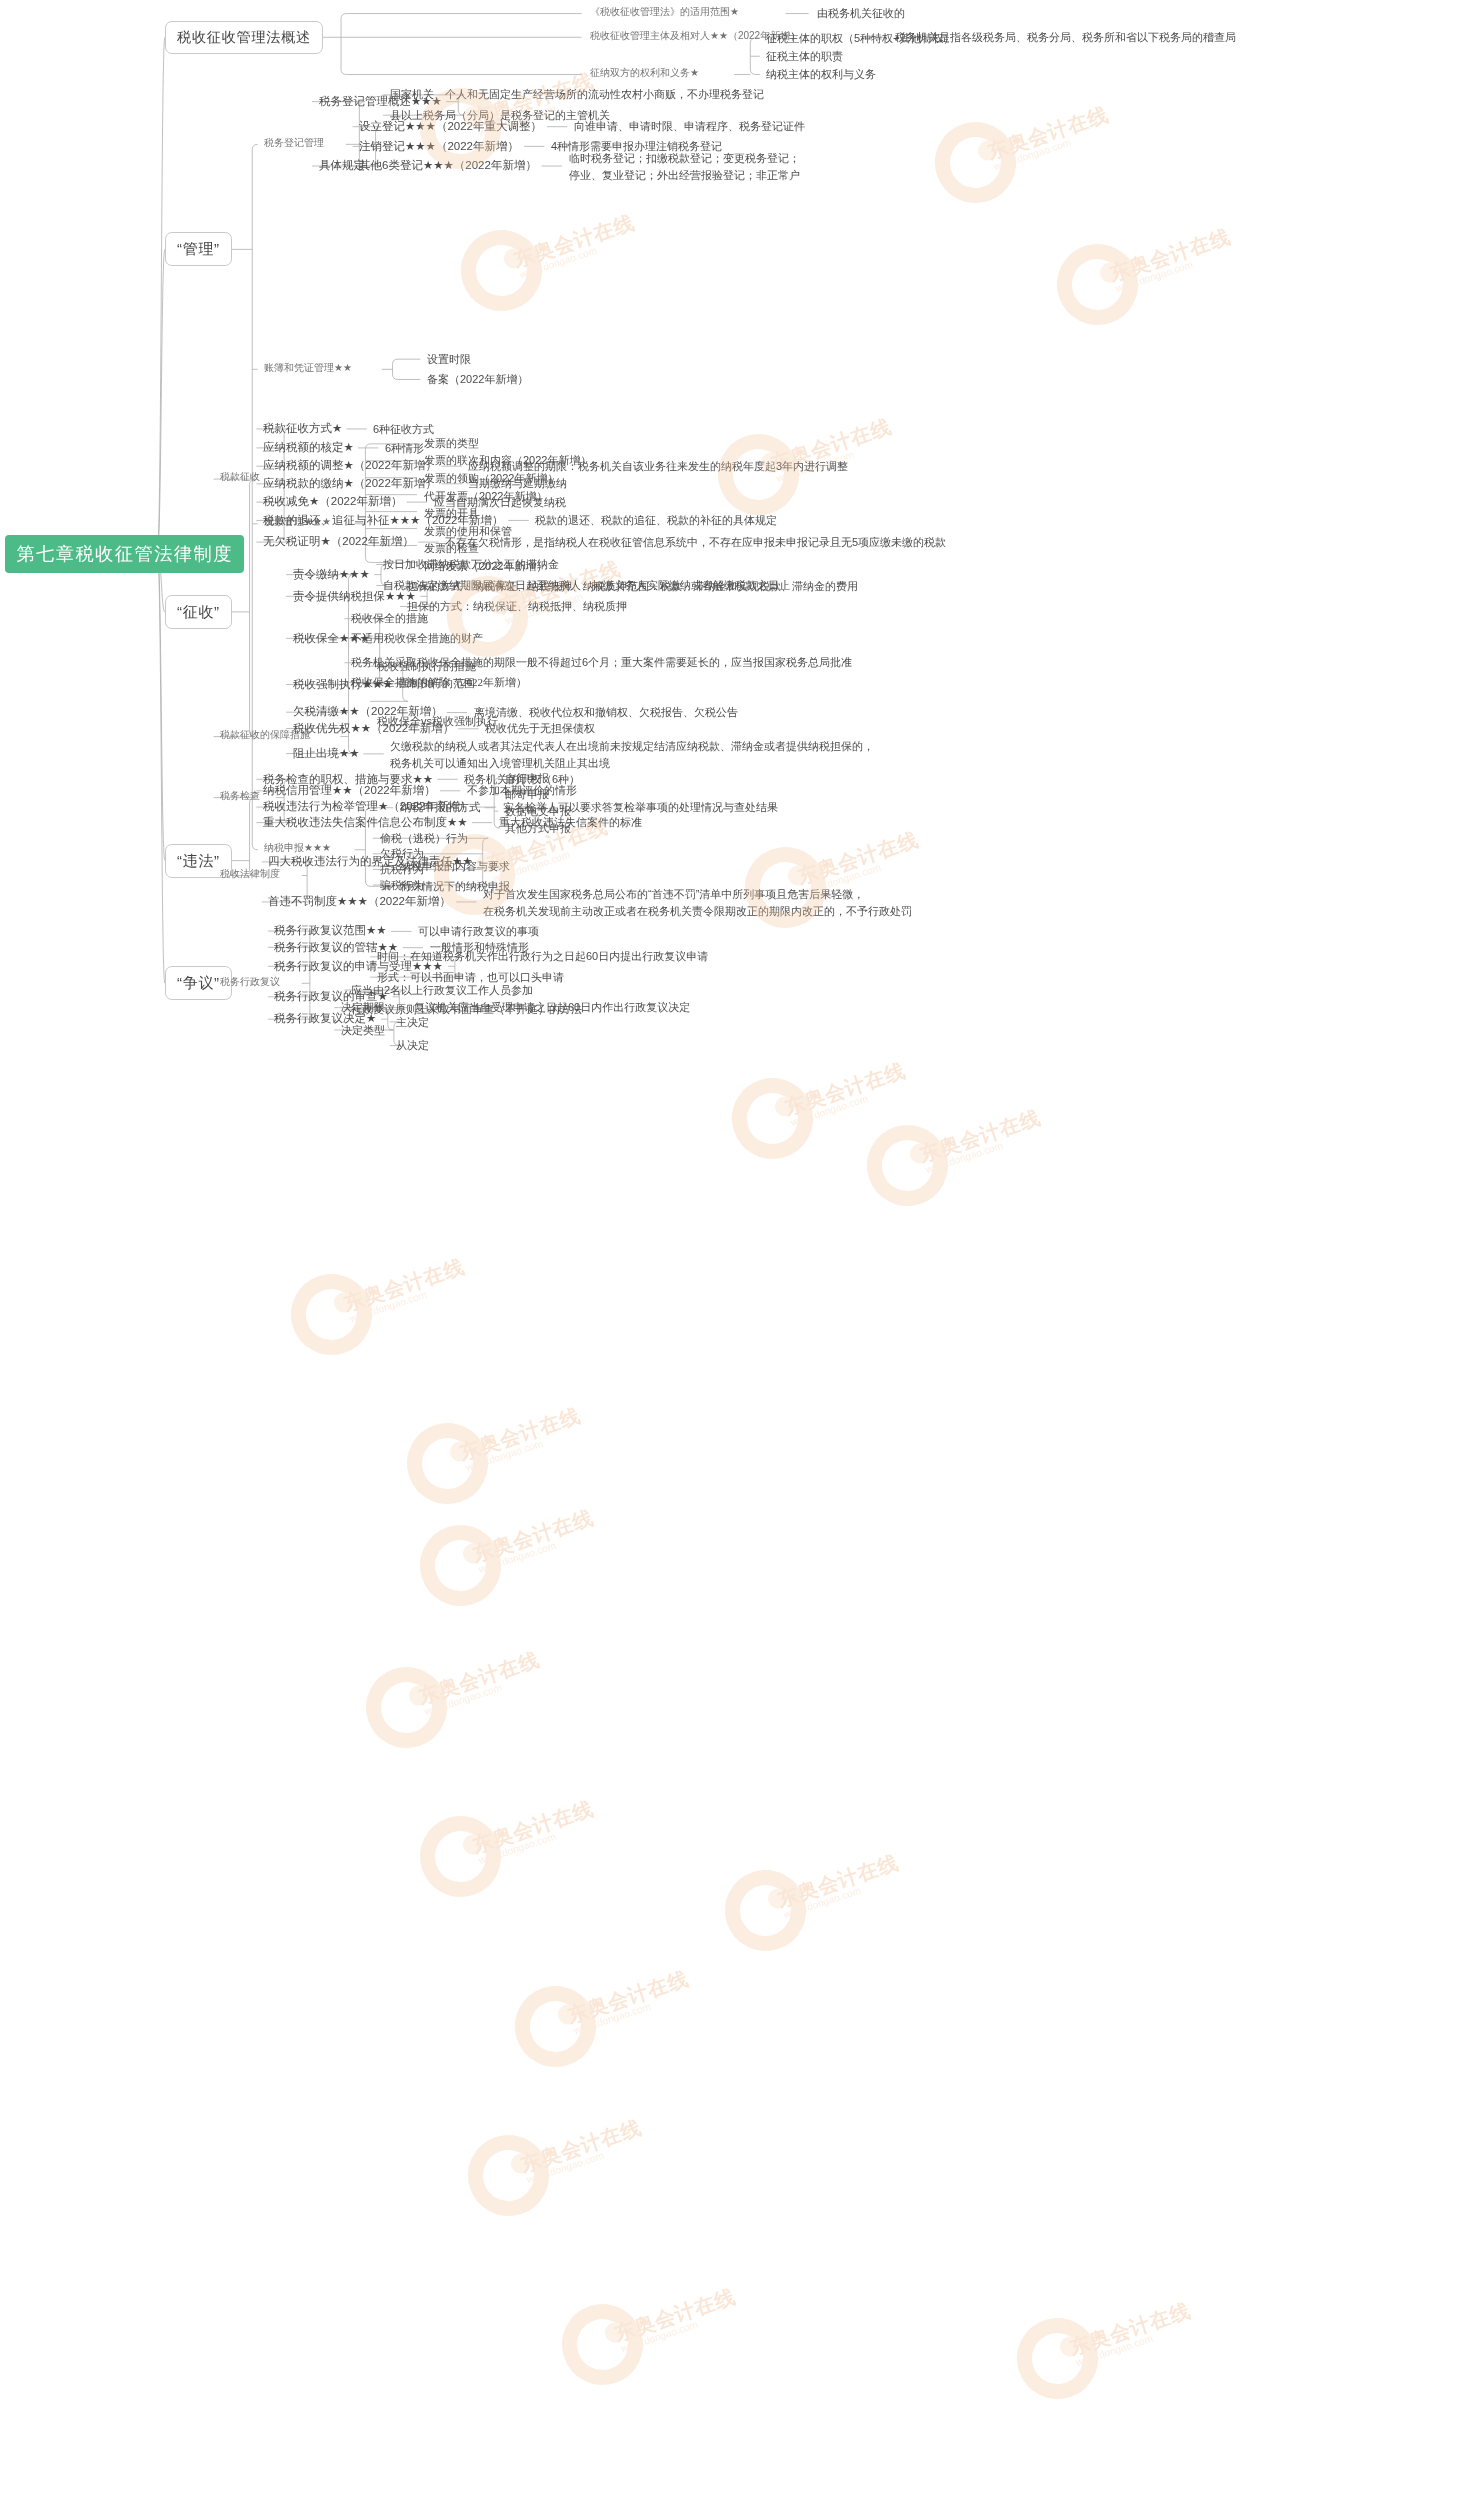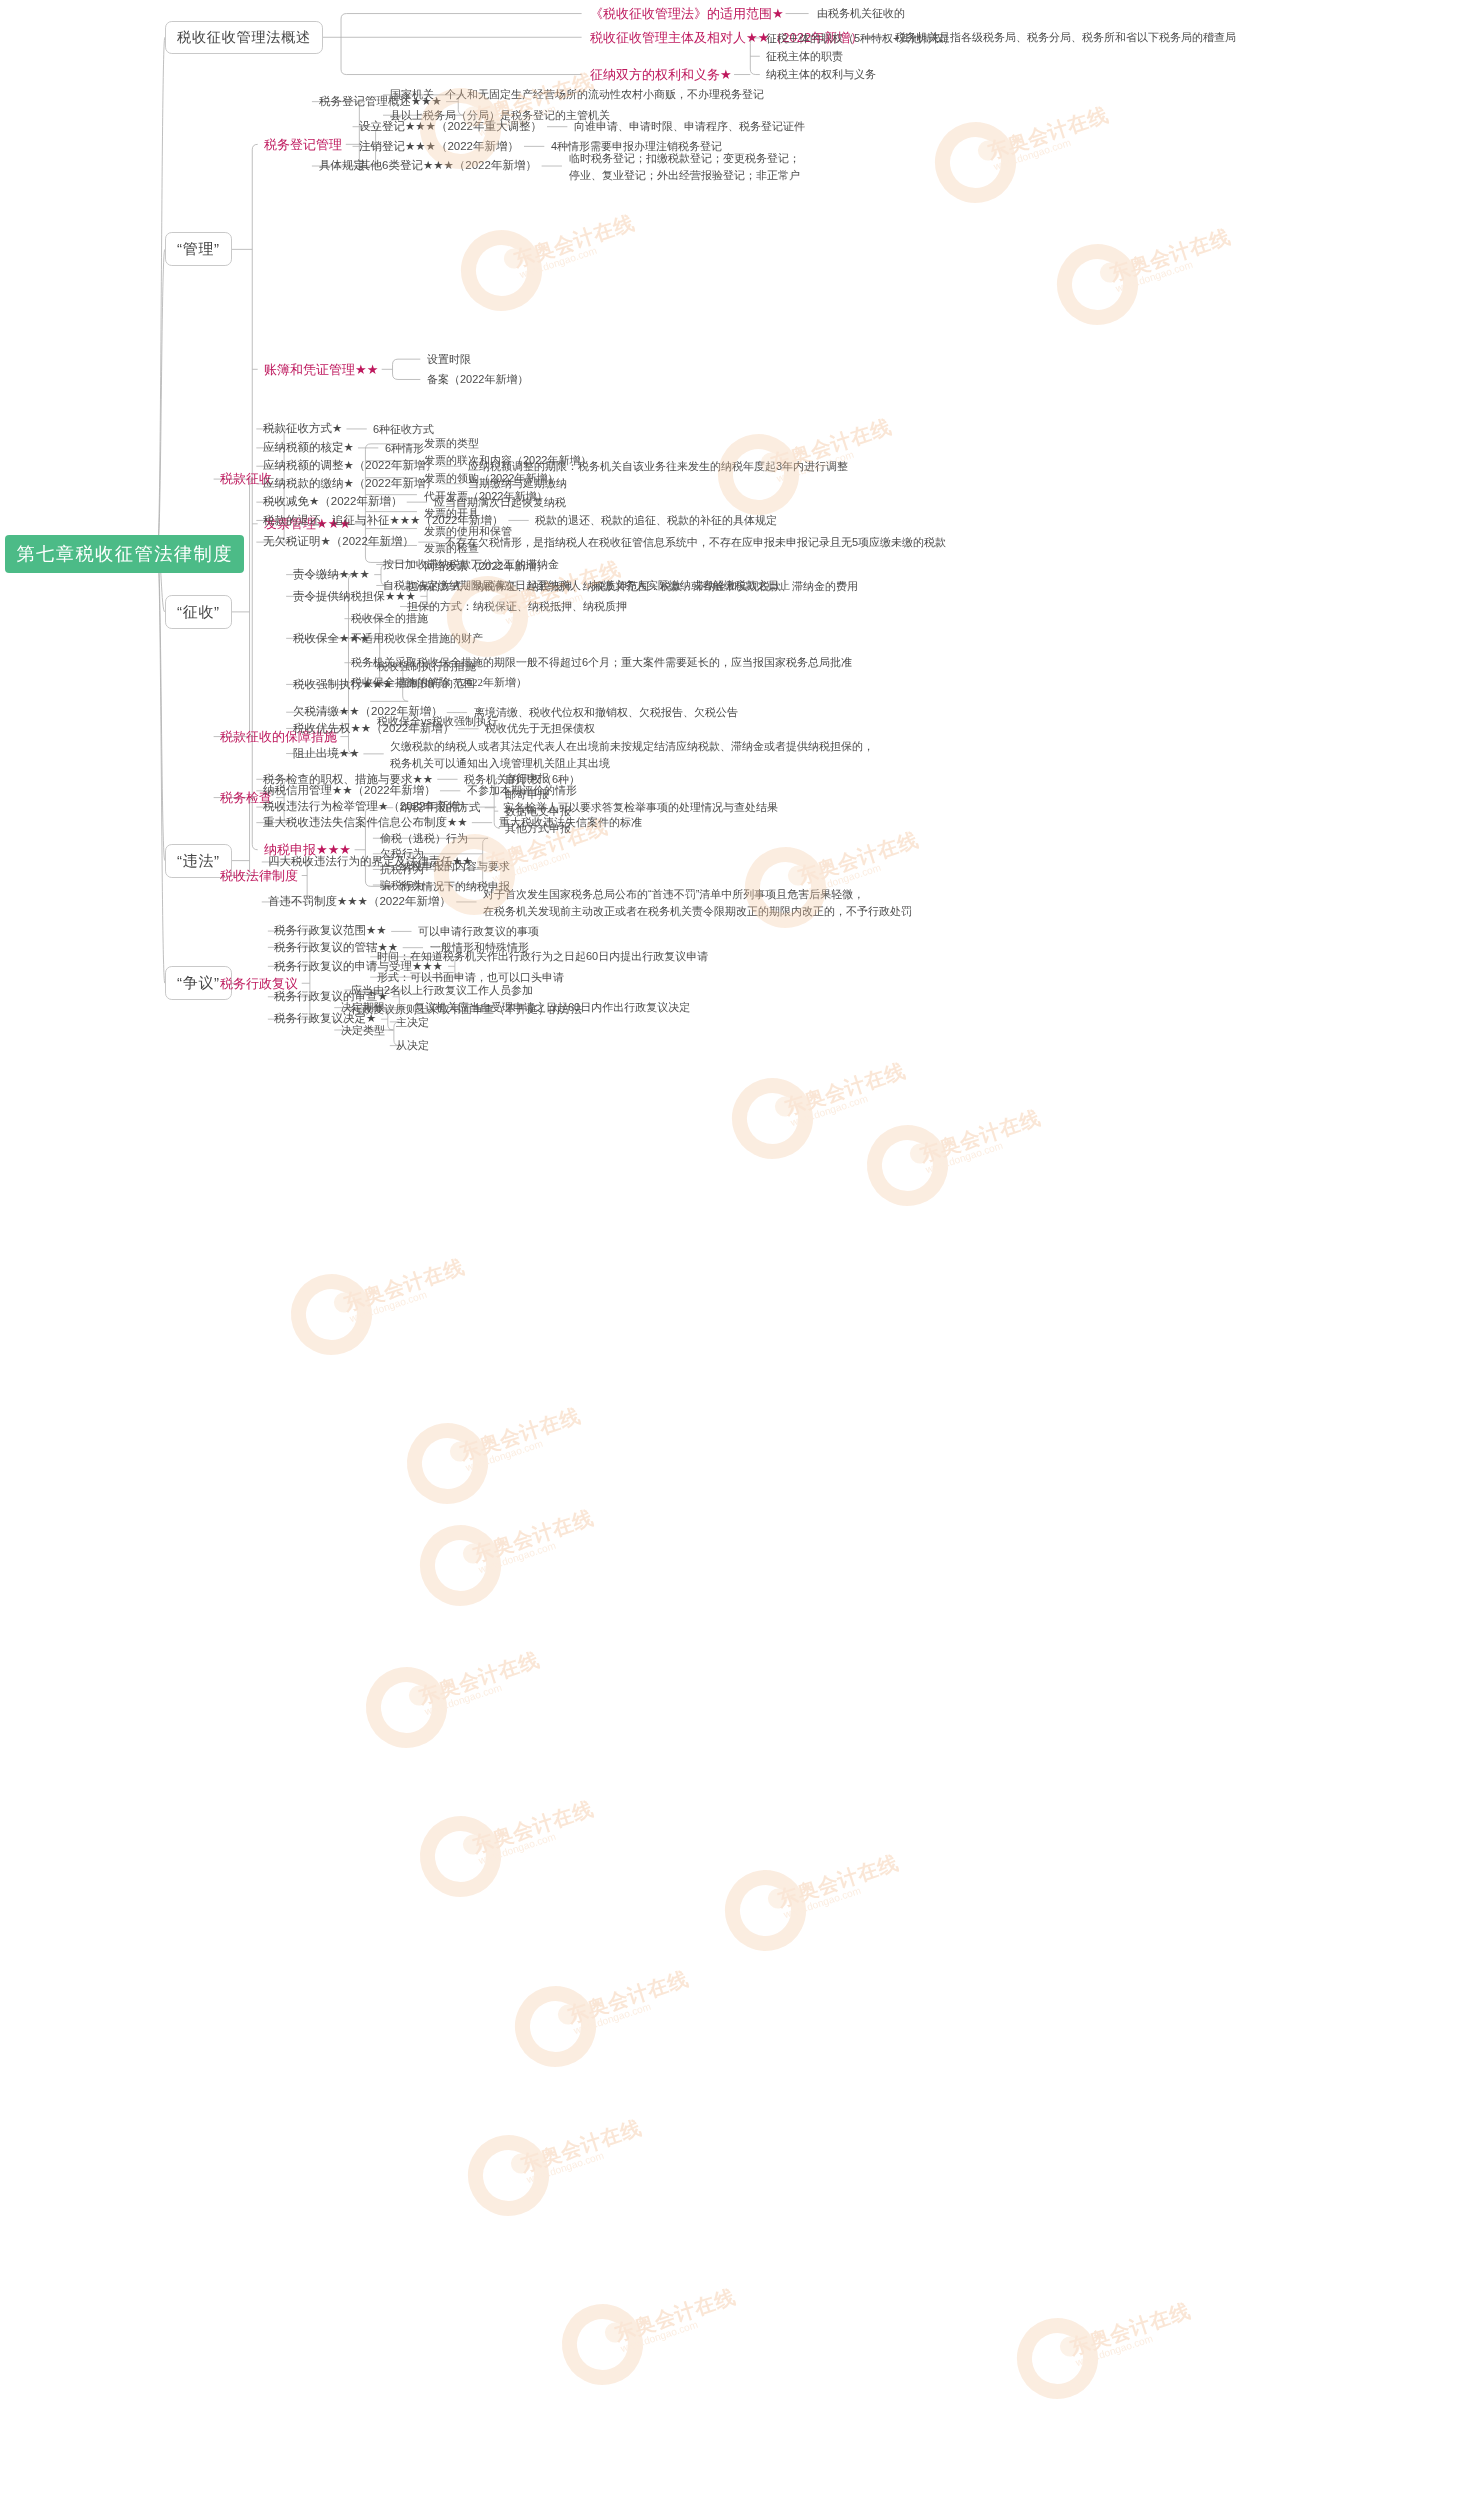--- a/index.html
+++ b/index.html
@@ -10,21 +10,21 @@
   .node{position:absolute;white-space:nowrap;line-height:1.35;}
   .root{
     background:#4cbb87;color:#fff;border-radius:4.1px;
     padding:6.8px 11px;font-size:18.3px;letter-spacing:1.4px;font-weight:normal;
   }
   .lvl1{
     border:0.7px solid #c9c9c9;border-radius:6.8px;background:#fff;
     padding:6.1px 11px;font-size:15px;color:#444;letter-spacing:0.7px;
   }
   .lvl1.big{font-size:14.2px;}
-  .lvl2{font-size:13px;color:#be185d;}
+  .lvl2{font-size:10px;color:#737373;}
   .lvl3{font-size:11.5px;color:#4a4a4a;}
   .leaf{font-size:11px;color:#4a4a4a;}
   .multi{white-space:normal;line-height:1.5;}
 
   
   .wm{position:absolute;pointer-events:none;opacity:.30;}
   .wm .ring{
     width:81px;height:81px;border-radius:50%;
     border:15px solid #f3c49a;box-sizing:border-box;
     transform:rotate(-18deg);

